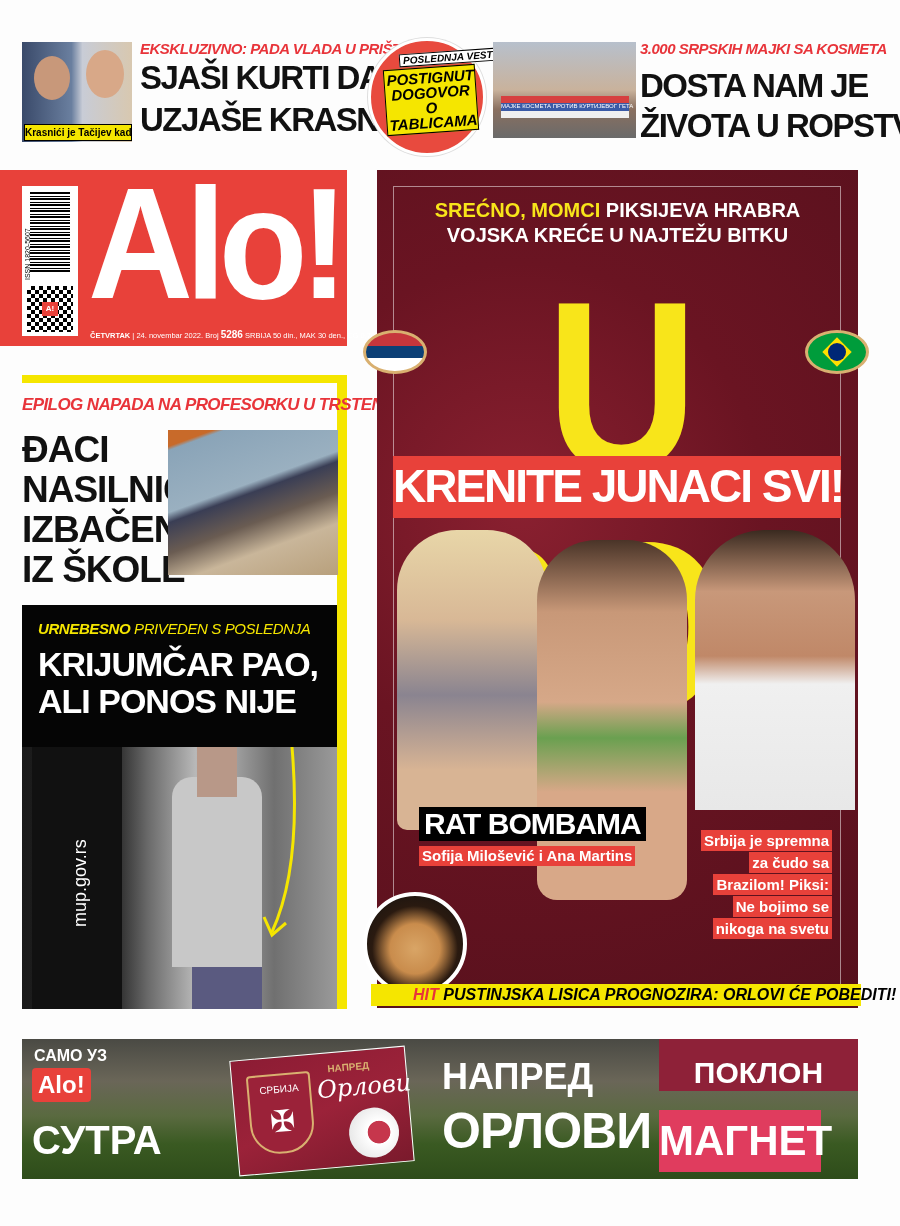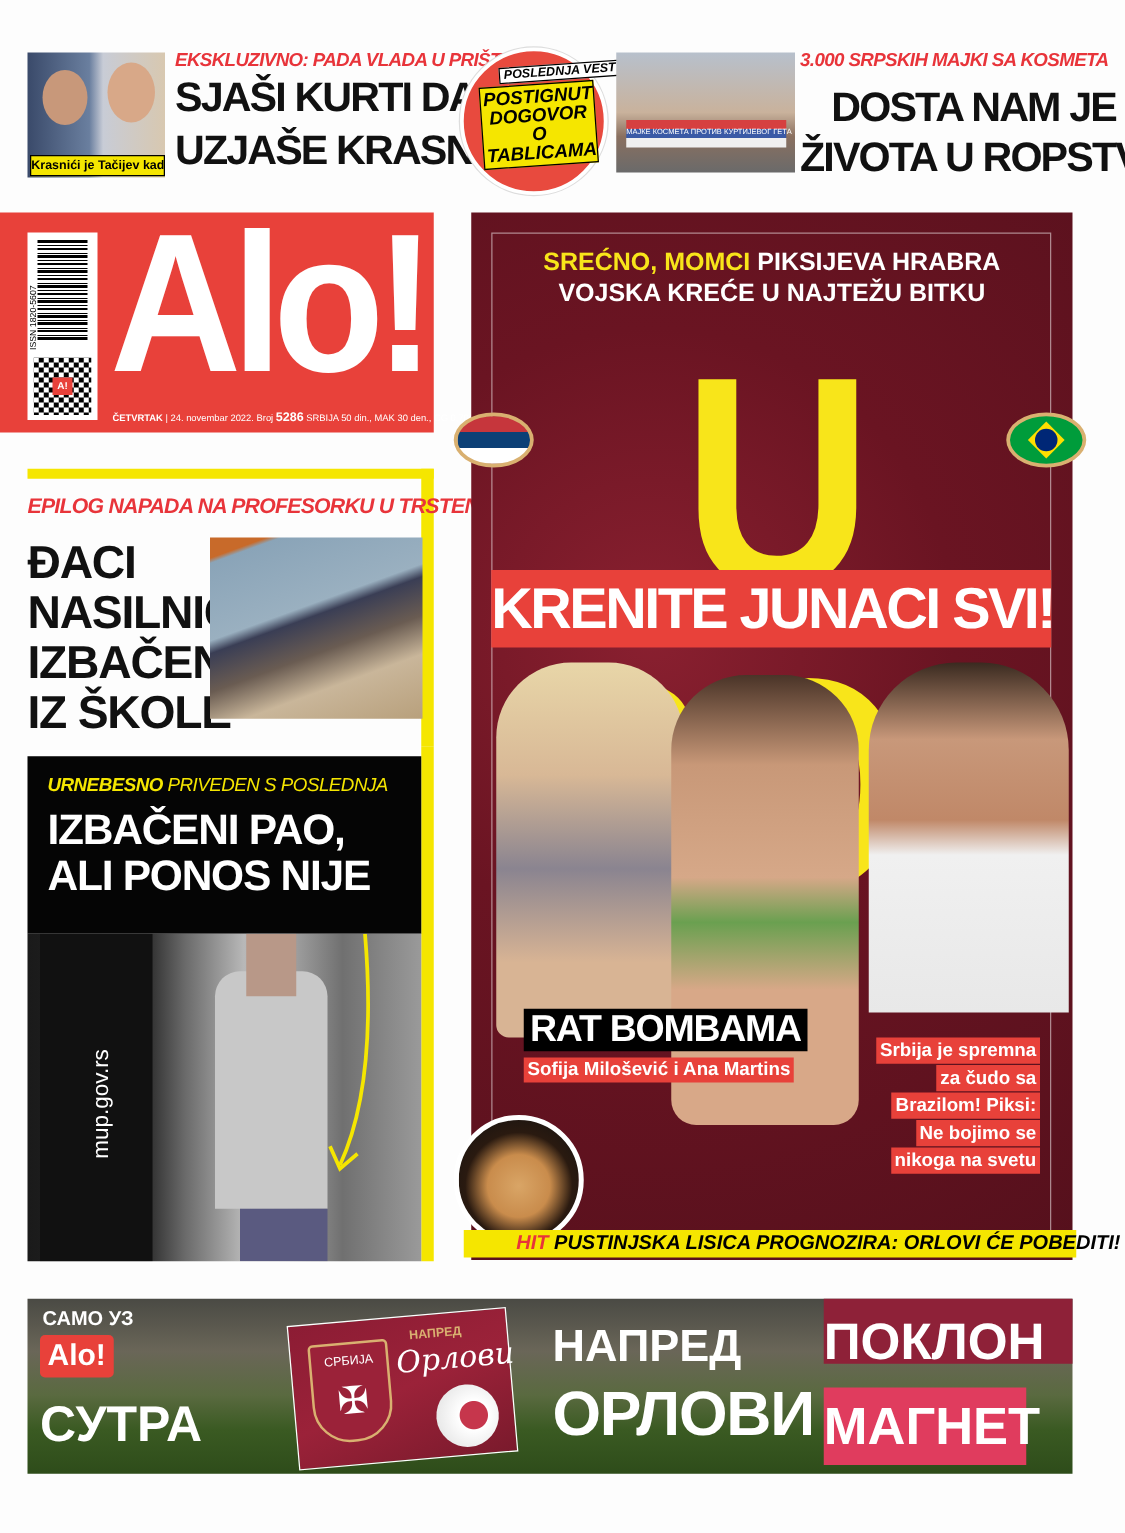--- a/index.html
+++ b/index.html
@@ -66,21 +66,21 @@
 #ad-sutra{position:absolute;left:10px;top:76px;color:#fff;font-size:40px;font-weight:bold;line-height:50px;white-space:nowrap}
 #ad-card{position:absolute;left:212px;top:14px;width:176px;height:116px;background:linear-gradient(160deg,#8c1c34 0%,#9b2239 50%,#7a1a2c 100%);transform:rotate(-5deg);border:1px solid #fff}
 #ad-card-shield{position:absolute;left:14px;top:16px;width:64px;height:80px;background:#9b2239;border:2px solid #d9b070;border-radius:4px 4px 30px 30px}
 #ad-card-srbija{position:absolute;left:0;top:8px;width:100%;text-align:center;color:#fff;font-size:10px}
 #ad-card-eagle{position:absolute;left:8px;top:26px;width:46px;height:40px;color:#fff;font-size:30px;text-align:center;line-height:40px}
 #ad-card-napred{position:absolute;left:96px;top:10px;color:#d9b070;font-size:10px;font-weight:bold}
 #ad-card-orlovi{position:absolute;left:84px;top:22px;color:#fff;font-size:24px;font-style:italic;font-family:"DejaVu Serif",serif}
 #ad-card-ball{position:absolute;left:112px;top:58px;width:50px;height:50px;border-radius:50%;background:radial-gradient(circle at 60% 50%,#c6364c 0 28%,#fff 30%,#ddd 100%)}
 #ad-napred{position:absolute;left:420px;top:18px;color:#fff;font-size:36px;font-weight:bold;line-height:40px;white-space:nowrap}
 #ad-orlovi{position:absolute;left:420px;top:62px;color:#fff;font-size:50px;font-weight:bold;line-height:60px;white-space:nowrap;letter-spacing:-1px}
-#ad-poklon{position:absolute;left:637px;top:0;width:199px;height:52px;background:#8e2138;color:#fff;font-size:41px;font-weight:bold;text-align:left;line-height:68px}
+#ad-poklon{position:absolute;left:637px;top:0;width:199px;height:52px;background:#8e2138;color:#fff;font-size:30px;font-weight:bold;text-align:center;line-height:68px}
 #ad-magnet{position:absolute;left:637px;top:71px;width:162px;height:62px;background:#e03c5e;color:#fff;font-size:42px;font-weight:bold;text-align:center;line-height:62px}
 </style>
 </head>
 <body>
 
 <div class="photo" id="top-left-photo">
   <div class="face" style="left:12px;top:14px;width:36px;height:44px;background:#c8987a"></div>
   <div class="face" style="left:64px;top:8px;width:38px;height:48px;background:#d8a888"></div>
 </div>
 <div id="photo-caption">Krasnići je Tačijev kadar</div>
@@ -96,21 +96,21 @@
     <div>TABLICAMA</div>
   </div>
 </div>
 
 <div class="photo" id="top-right-photo">
   <div id="banner">
     <div id="banner-text">МАЈКЕ КОСМЕТА ПРОТИВ КУРТИЈЕВОГ ГЕТА</div>
   </div>
 </div>
 <div class="abs kicker-red" style="left:640px;top:40px;font-size:15px;white-space:nowrap;letter-spacing:-0.5px">3.000 SRPSKIH MAJKI SA KOSMETA</div>
-<div class="abs headline-black" style="left:665px;top:70px;font-size:33px;white-space:nowrap;letter-spacing:-1.5px">DOSTA NAM JE</div>
+<div class="abs headline-black" style="left:640px;top:70px;font-size:33px;white-space:nowrap;letter-spacing:-1.5px">DOSTA NAM JE</div>
 <div class="abs headline-black" style="left:640px;top:110px;font-size:33px;white-space:nowrap;letter-spacing:-1.5px">ŽIVOTA U ROPSTVU</div>
 
 <div class="abs" id="masthead">
   <div id="barcode">
     <div id="barcode-bars"></div>
     <div id="isbn-text">ISSN 1820-5607</div>
     <div id="qr">
       <div id="qr-logo">A!</div>
     </div>
   </div>
@@ -136,21 +136,21 @@
   <div>IZ ŠKOLE</div>
 </div>
 <div class="photo" id="story1-photo"></div>
 
 <div class="abs" id="story2-box"></div>
 <div class="abs" id="story2-kicker">
   <span style="color:#f5e600">URNEBESNO</span>
   <span style="color:#f5e600;font-weight:normal">PRIVEDEN S POSLEDNJA</span>
 </div>
 <div class="abs" id="story2-headline">
-  <div>IZBAČENI PAO,</div>
+  <div>KRIJUMČAR PAO,</div>
   <div>ALI PONOS NIJE</div>
 </div>
 <div class="photo" id="story2-photo">
   <div class="abs" style="left:10px;top:0;width:90px;height:262px;background:#111"></div>
   <div class="abs" style="left:150px;top:30px;width:90px;height:190px;background:#c8c8c8;border-radius:20px 20px 0 0"></div>
   <div class="abs" style="left:175px;top:0;width:40px;height:50px;background:#b89888"></div>
   <div class="abs" style="left:170px;top:220px;width:70px;height:42px;background:#5a5a80"></div>
   <svg class="abs" style="left:230px;top:0" width="60" height="200">
       <path d="M40 0 Q50 120 20 185" stroke="#f5e600" stroke-width="3" fill="none"></path>
       <path d="M12 170 L20 188 L34 176" stroke="#f5e600" stroke-width="3" fill="none"></path>

